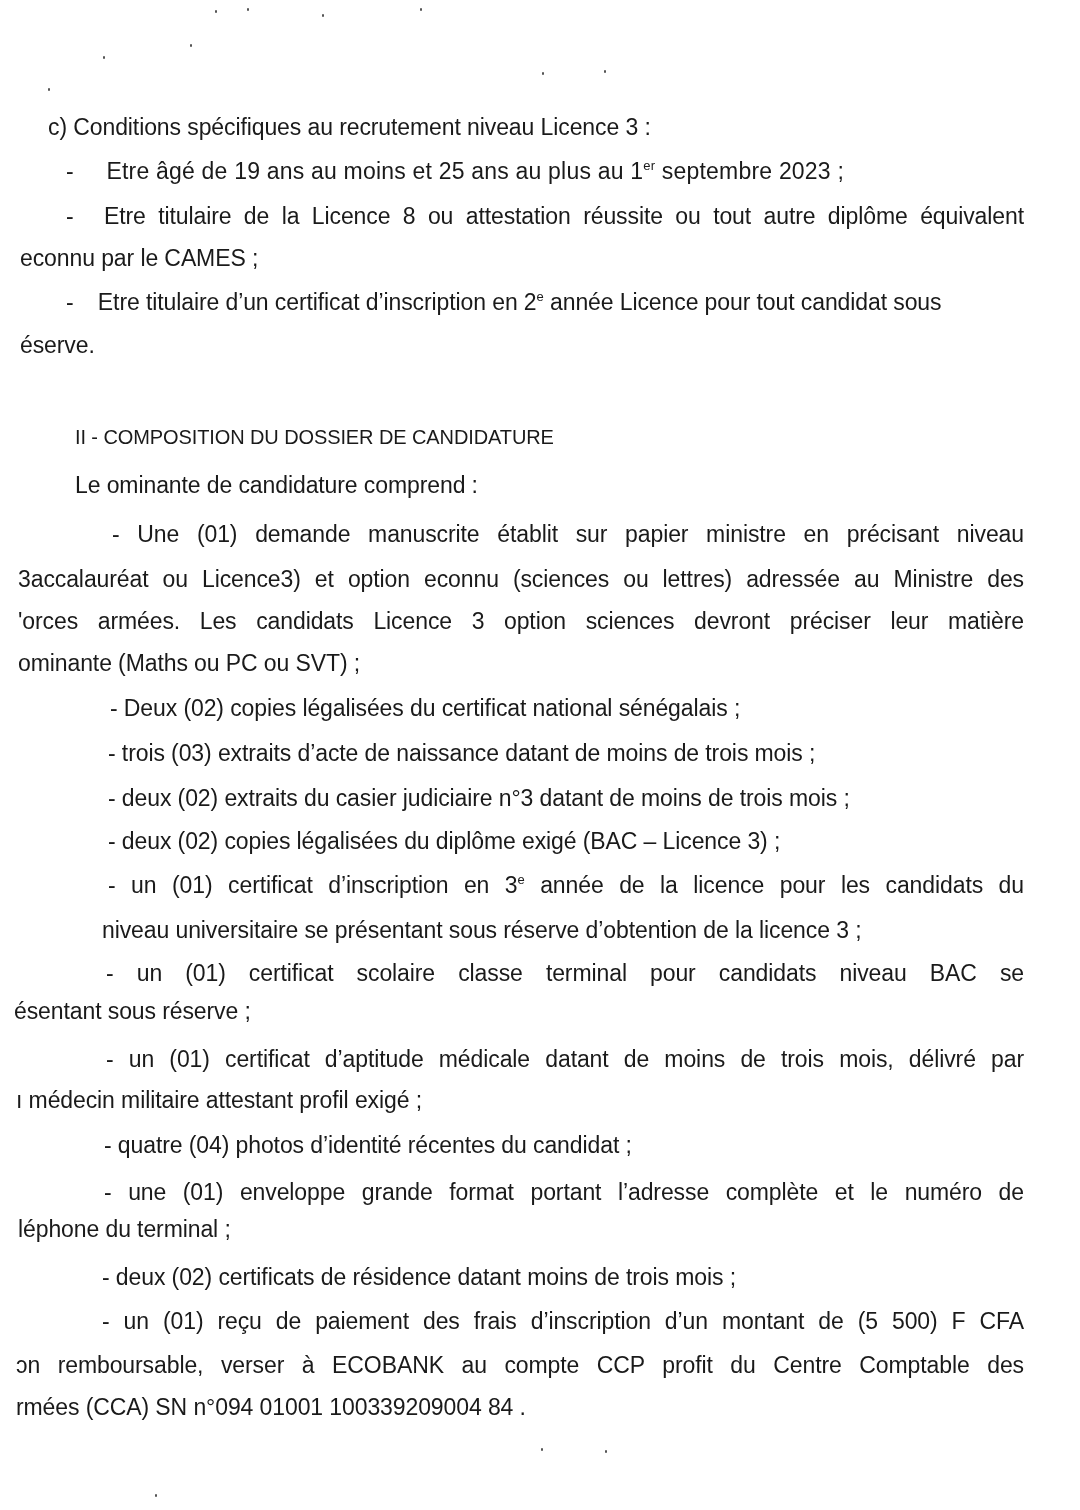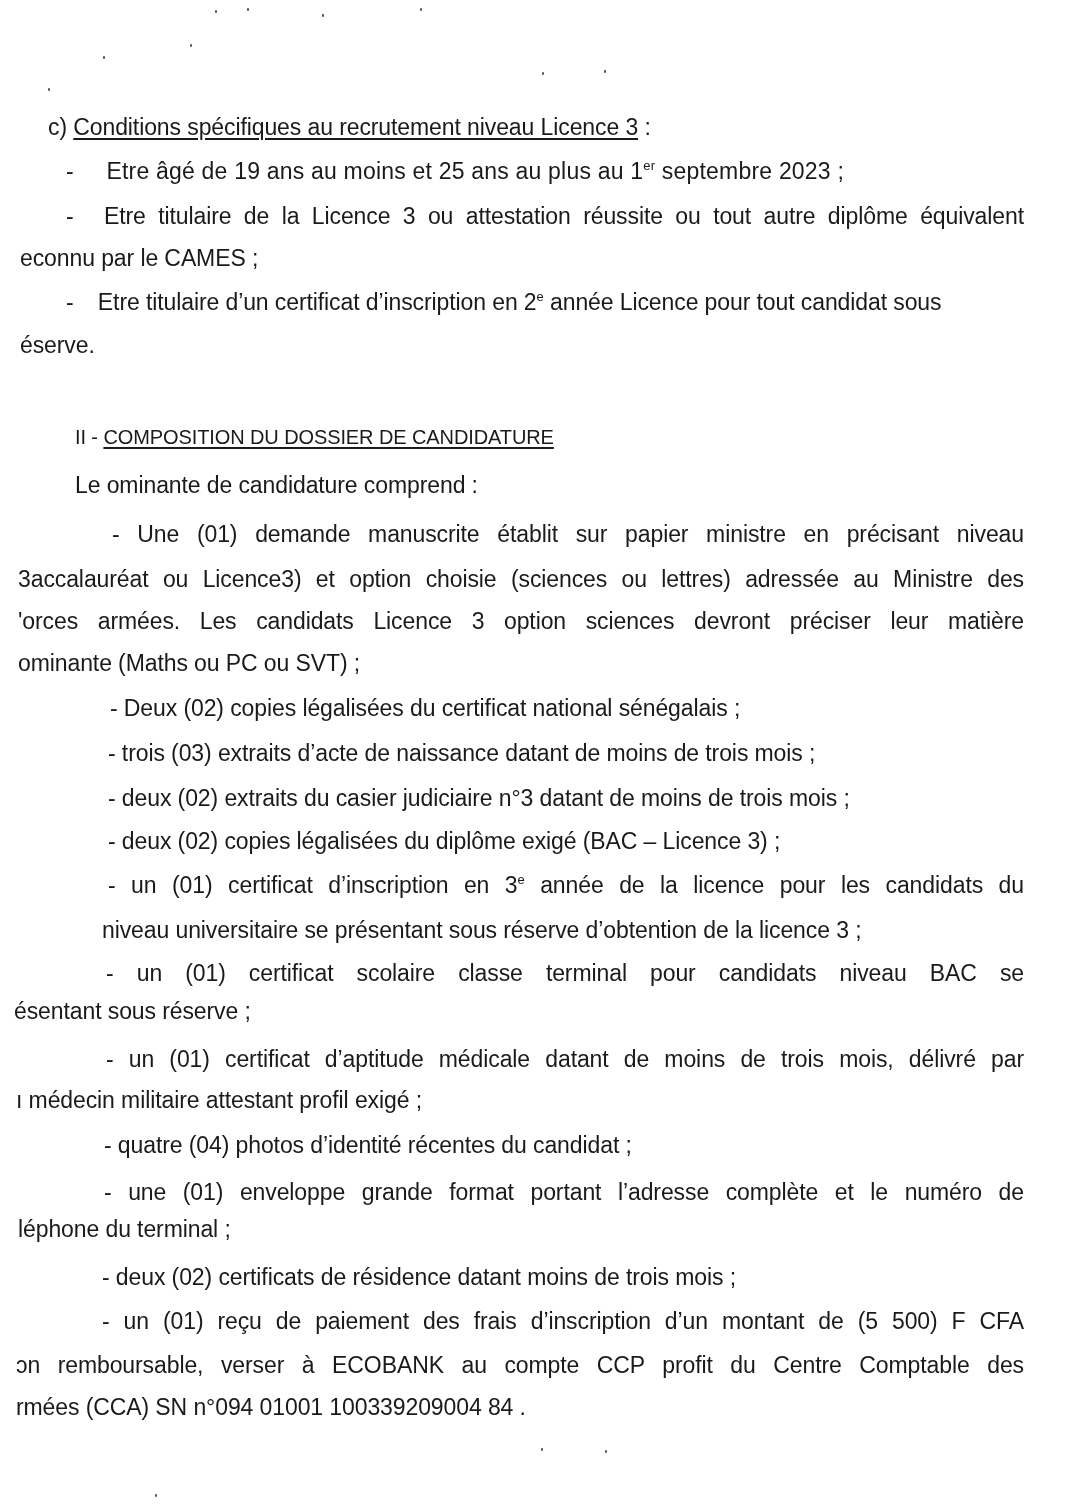--- a/index.html
+++ b/index.html
@@ -1,21 +1,21 @@
 <!DOCTYPE html>
 <html><head>
 <meta charset="utf-8">
 <style>
   html, body { margin: 0; padding: 0; }
   body {
     width: 1080px; height: 1510px; background: #ffffff; position: relative; overflow: hidden;
     font-family: "Liberation Sans", sans-serif; color: #1a1a1a;
   }
   .line { position: absolute; white-space: nowrap; font-size: 23px; line-height: 30px; letter-spacing: -0.1px; }
-  .u { text-decoration: underline; text-underline-offset: 3px; }
+  .u { text-underline-offset: 3px; }
   .h2 { font-size: 20px; font-weight: normal; }
   .h2 .u { text-decoration-thickness: 2px; }
   .bold { font-weight: normal; }
   .dot { position: absolute; width: 2px; height: 3px; background: #555; border-radius: 1px; }
   sup { font-size: 13px; line-height: 0; }
   .justify { text-align: justify; text-align-last: justify; }
 </style>
 </head>
 <body>
 
@@ -37,39 +37,39 @@
   <span class="u">Conditions spécifiques au recrutement niveau Licence 3</span><span> :</span>
 </div>
 
 <div class="line" style="left:66px;top:156px;letter-spacing:0.2px">
   <span>-</span>
   <span style="margin-left:26px">Etre âgé de 19 ans au moins et 25 ans au plus au 1</span><sup>er</sup><span> septembre 2023 ;</span>
 </div>
 
 <div class="line justify" style="left:66px;top:201px;width:958px">
   <span>-</span>
-  <span style="margin-left:18px">Etre titulaire de la Licence 3 ou attestation réussite ou tout autre diplôme équivalent</span>
+  <span style="margin-left:18px">Etre titulaire de la Licence 8 ou attestation réussite ou tout autre diplôme équivalent</span>
 </div>
 <div class="line" style="left:20px;top:243px">econnu par le CAMES ;</div>
 
 <div class="line" style="left:66px;top:287px">
   <span>-</span>
   <span style="margin-left:18px">Etre titulaire d’un certificat d’inscription en 2</span><sup>e</sup><span> année Licence pour tout candidat sous</span>
 </div>
 <div class="line" style="left:20px;top:330px">éserve.</div>
 
 <div class="line h2" style="left:75px;top:422px">
   <span>II -</span>
   <span class="u">COMPOSITION DU DOSSIER DE CANDIDATURE</span>
 </div>
 
 <div class="line" style="left:75px;top:470px">Le ominante de candidature comprend :</div>
 
 <div class="line justify" style="left:112px;top:519px;width:912px">-  Une (01) demande manuscrite établit sur papier ministre en précisant niveau</div>
-<div class="line justify" style="left:18px;top:564px;width:1006px">3accalauréat ou Licence3) et option choisie (sciences ou lettres) adressée au Ministre des</div>
+<div class="line justify" style="left:18px;top:564px;width:1006px">3accalauréat ou Licence3) et option econnu (sciences ou lettres) adressée au Ministre des</div>
 <div class="line justify" style="left:18px;top:606px;width:1006px">'orces armées. Les candidats Licence 3 option sciences devront préciser leur matière</div>
 <div class="line" style="left:18px;top:648px">ominante (Maths ou PC ou SVT) ;</div>
 
 <div class="line" style="left:110px;top:693px">-  Deux (02) copies légalisées du certificat national sénégalais ;</div>
 <div class="line" style="left:108px;top:738px">-  trois (03) extraits d’acte de naissance datant de moins de trois mois ;</div>
 <div class="line" style="left:108px;top:783px">-  deux (02) extraits du casier judiciaire n°3 datant de moins de trois mois ;</div>
 <div class="line" style="left:108px;top:826px">-  deux (02) copies légalisées du diplôme exigé (BAC – Licence 3) ;</div>
 
 <div class="line justify" style="left:108px;top:870px;width:916px">
   <span>-  un (01) certificat d’inscription en 3</span><sup>e</sup><span> année de la licence pour les candidats du</span>

